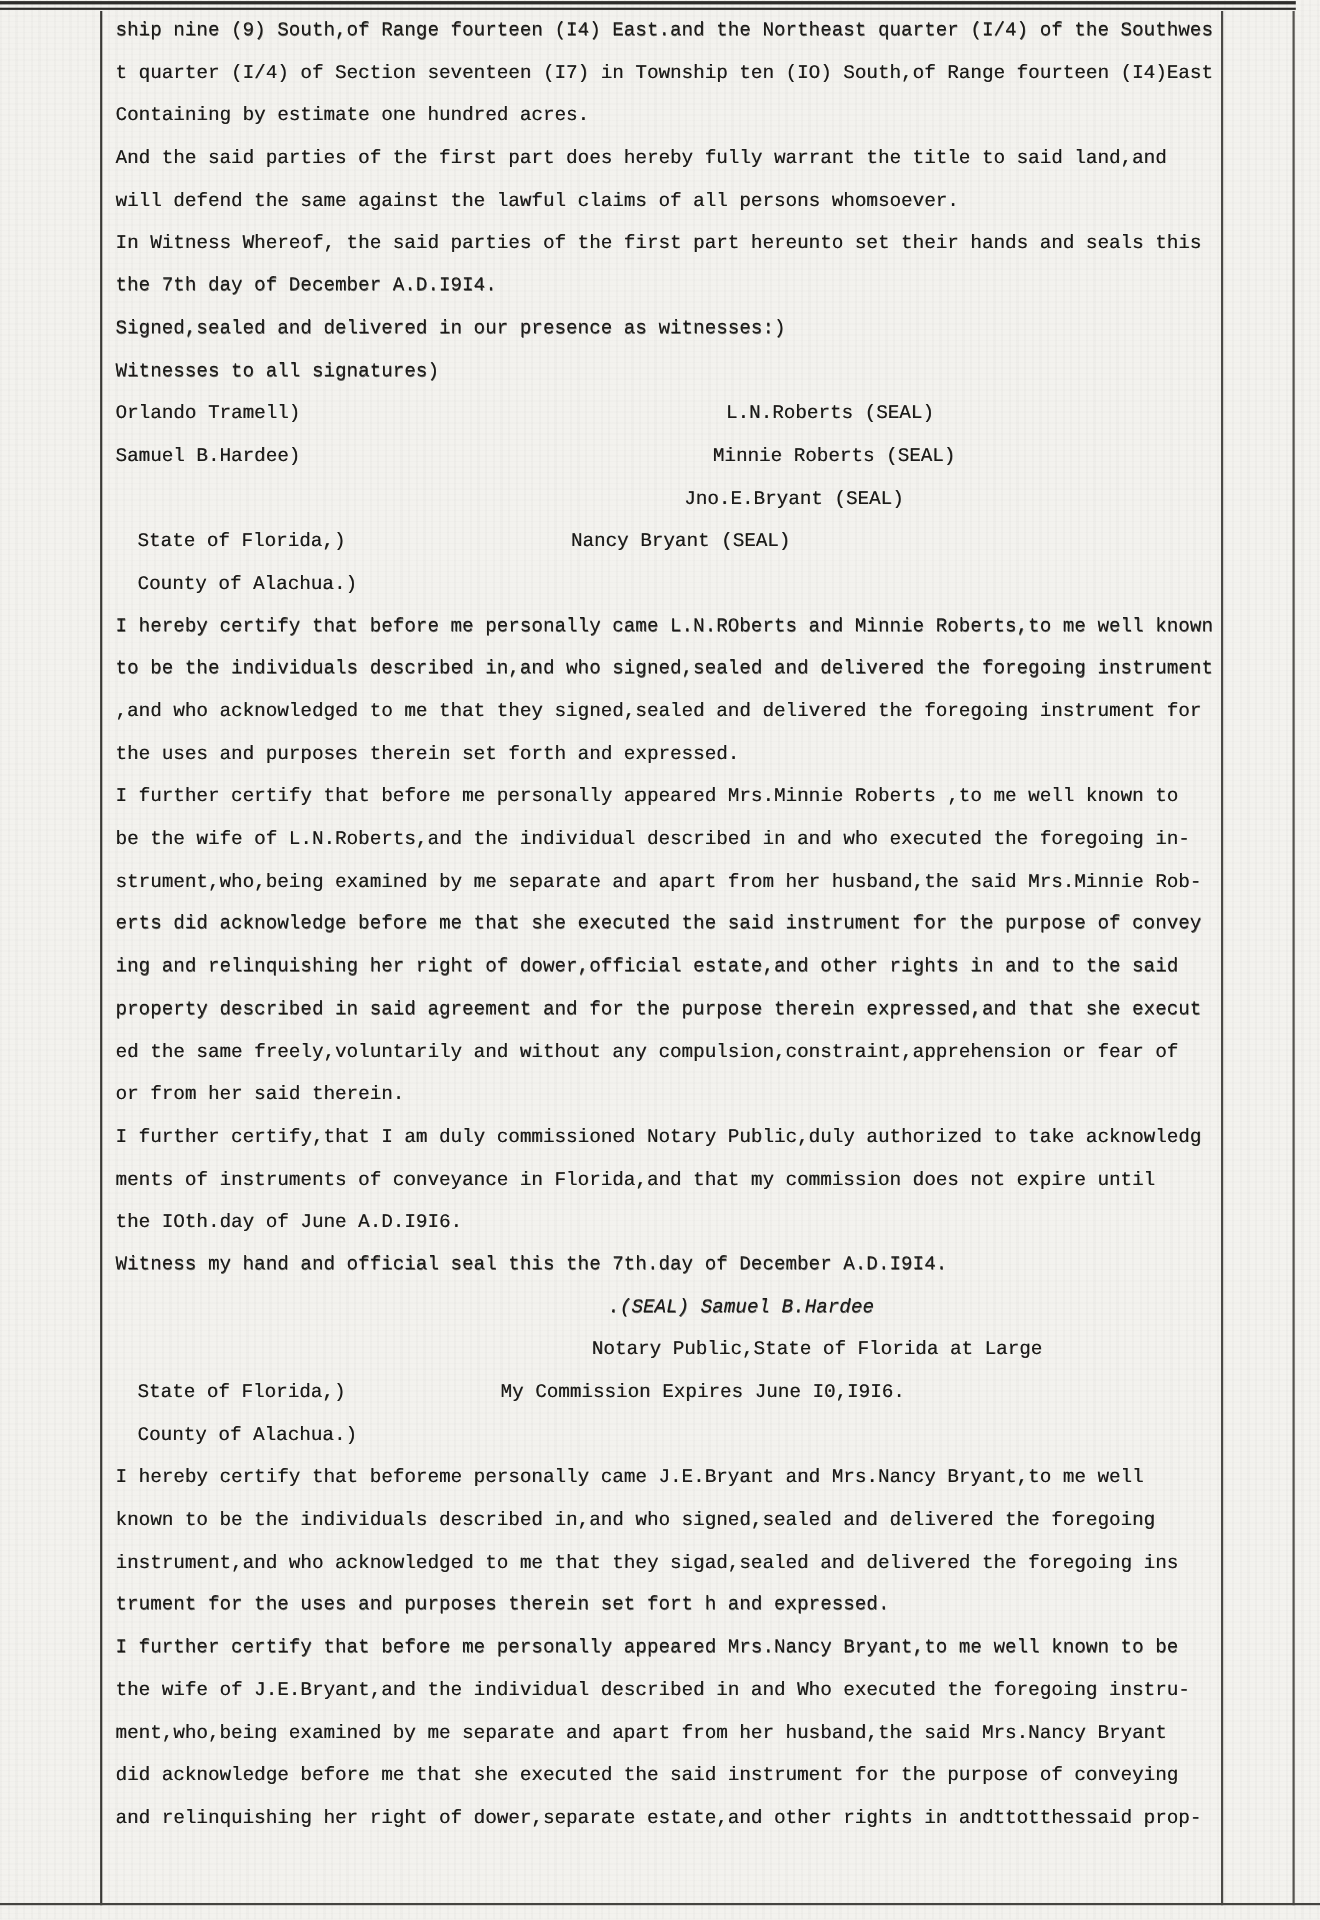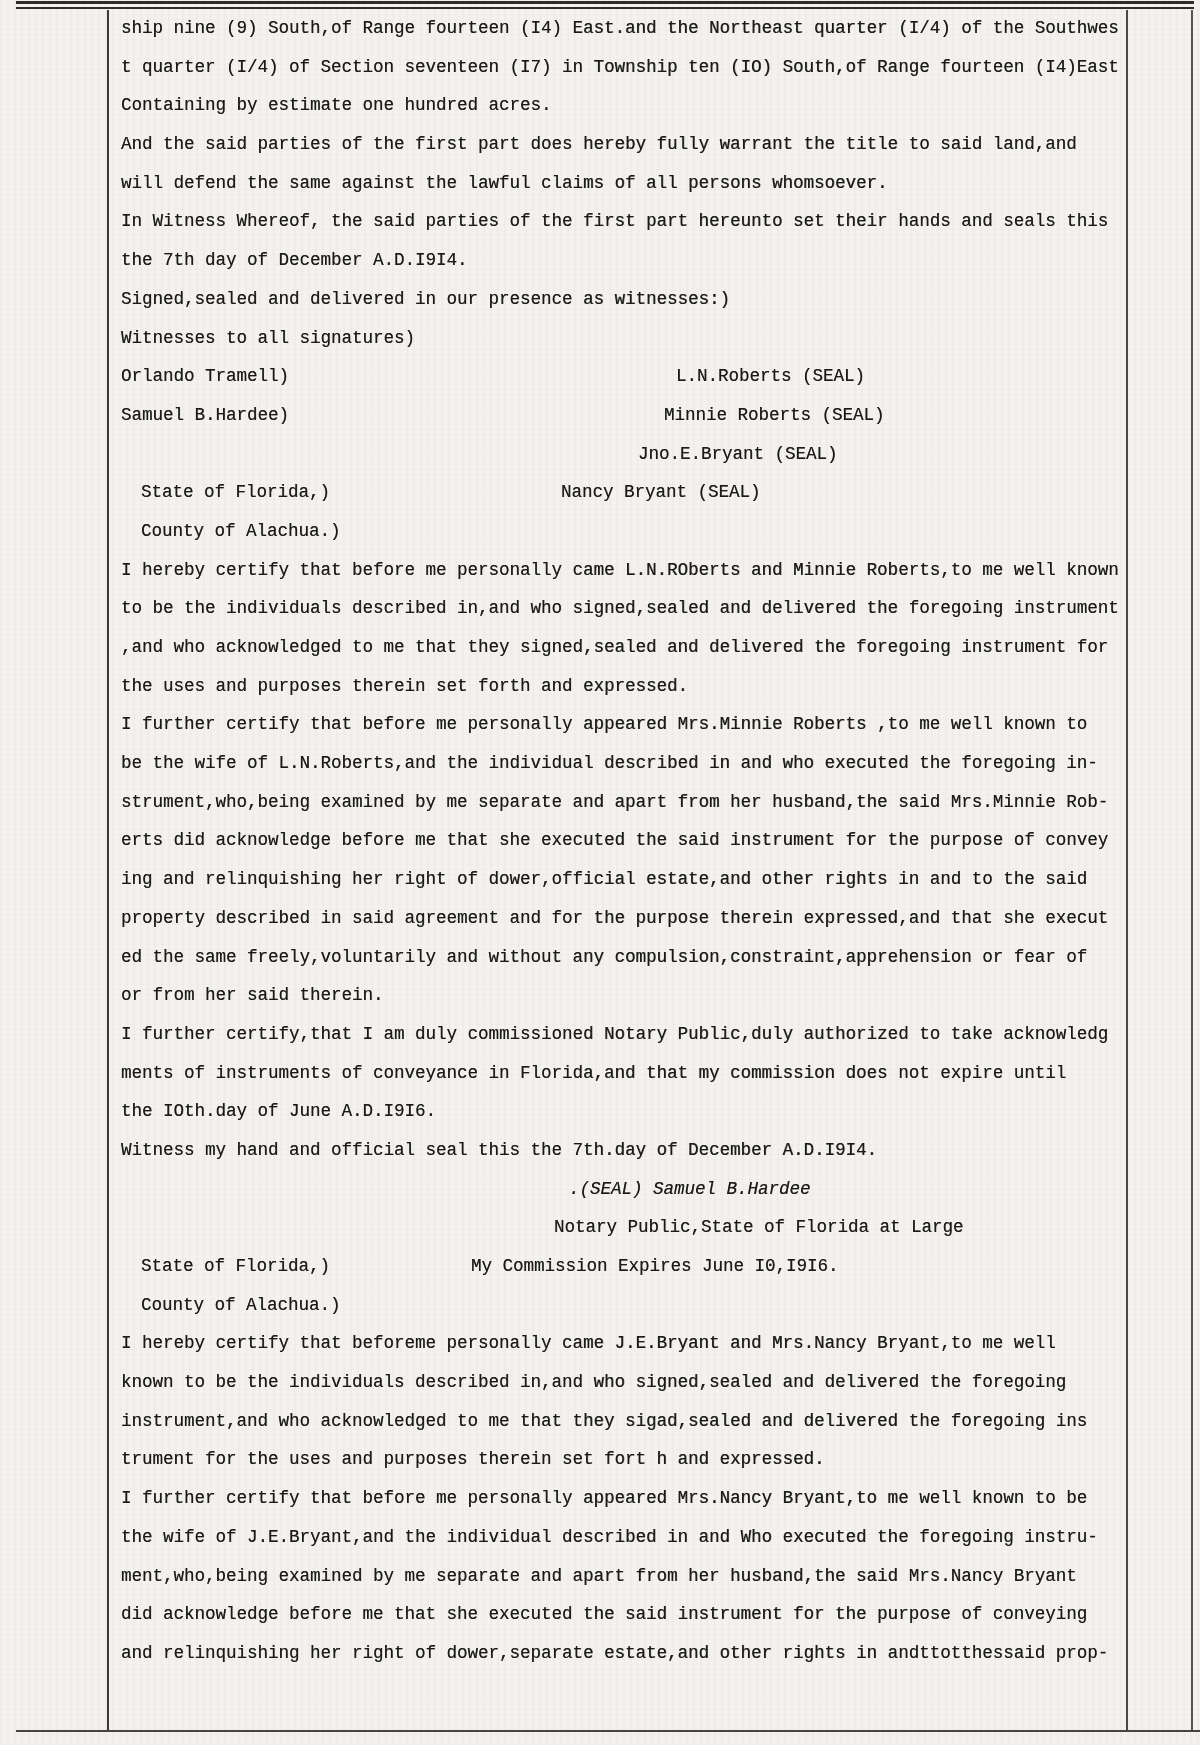--- a/index.html
+++ b/index.html
@@ -6,39 +6,39 @@
   body{
     width:1200px;height:1745px;
     background-color:#f3f2ee;
     background-image:
       repeating-linear-gradient(90deg, rgba(110,110,110,0.035) 0 2px, rgba(0,0,0,0) 2px 7px),
       repeating-linear-gradient(0deg, rgba(120,120,120,0.025) 0 1px, rgba(0,0,0,0) 1px 5px);
     font-family:"Liberation Mono","DejaVu Sans Mono",monospace;
     position:relative;
     overflow:hidden;
   }
-  .page{position:absolute;inset:0;margin-left:16px;}
+  .page{position:absolute;inset:0;}
   
   .rule{position:absolute;background:#2e2d2b;}
   .rule-top-a{top:1px;left:0;width:1178px;height:3px;}
   .rule-top-b{top:7px;left:0;width:1178px;height:2px;}
   .rule-left{top:10px;left:91px;width:2px;height:1722px;background:#3a3936;}
   .rule-right-inner{top:10px;left:1110px;width:2px;height:1722px;background:#4a4946;}
   .rule-right-outer{top:10px;left:1175px;width:2px;height:1722px;background:#55534f;}
   .rule-bottom{top:1730px;left:0;width:1200px;height:2px;background:#454440;}
   
   .doc-text{
     position:absolute;top:9px;left:105px;width:1005px;
     font-size:17.5px;color:#1b1a18;
     text-shadow:0.3px 0.3px 0.5px rgba(25,24,22,0.65);
   }
   .row{height:38.7px;line-height:38.7px;white-space:pre;position:relative;}
   .ind20{padding-left:20px;}
   .abs{position:absolute;top:0;white-space:pre;}
-  .x555{left:555px;} .x543{left:543px;} .x517{left:517px;} .x440{left:440px;}
+  .x555{left:555px;} .x543{left:543px;} .x517{left:517px;} .x440{left:414px;}
   .x425{left:448px;font-style:italic;} .x433{left:433px;} .x350{left:350px;}
 </style>
 </head>
 <body>
 
 <div class="page">
   <div class="rule rule-top-a"></div>
   <div class="rule rule-top-b"></div>
   <div class="rule rule-left"></div>
   <div class="rule rule-right-inner"></div>

